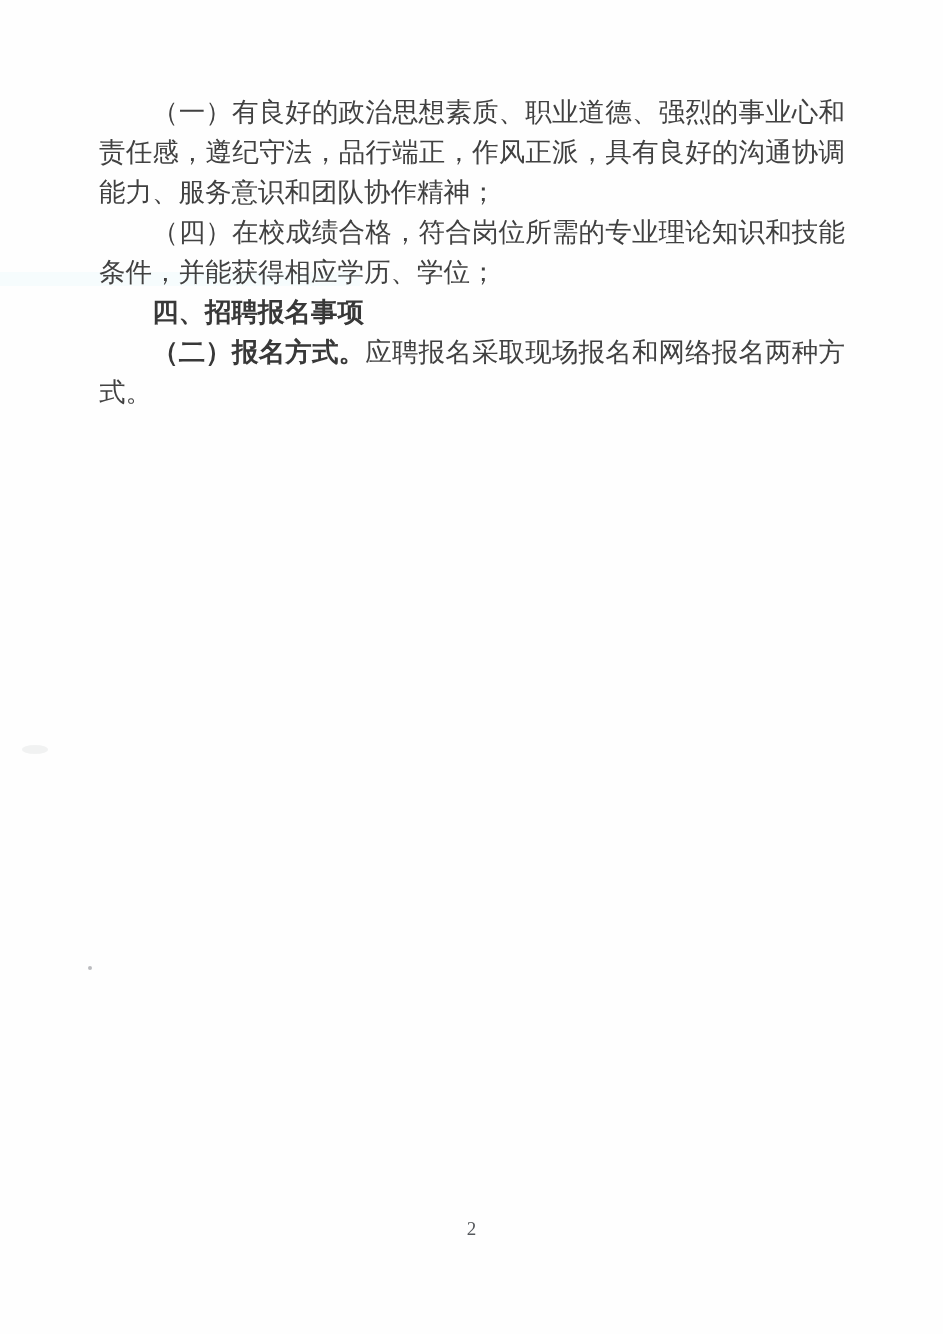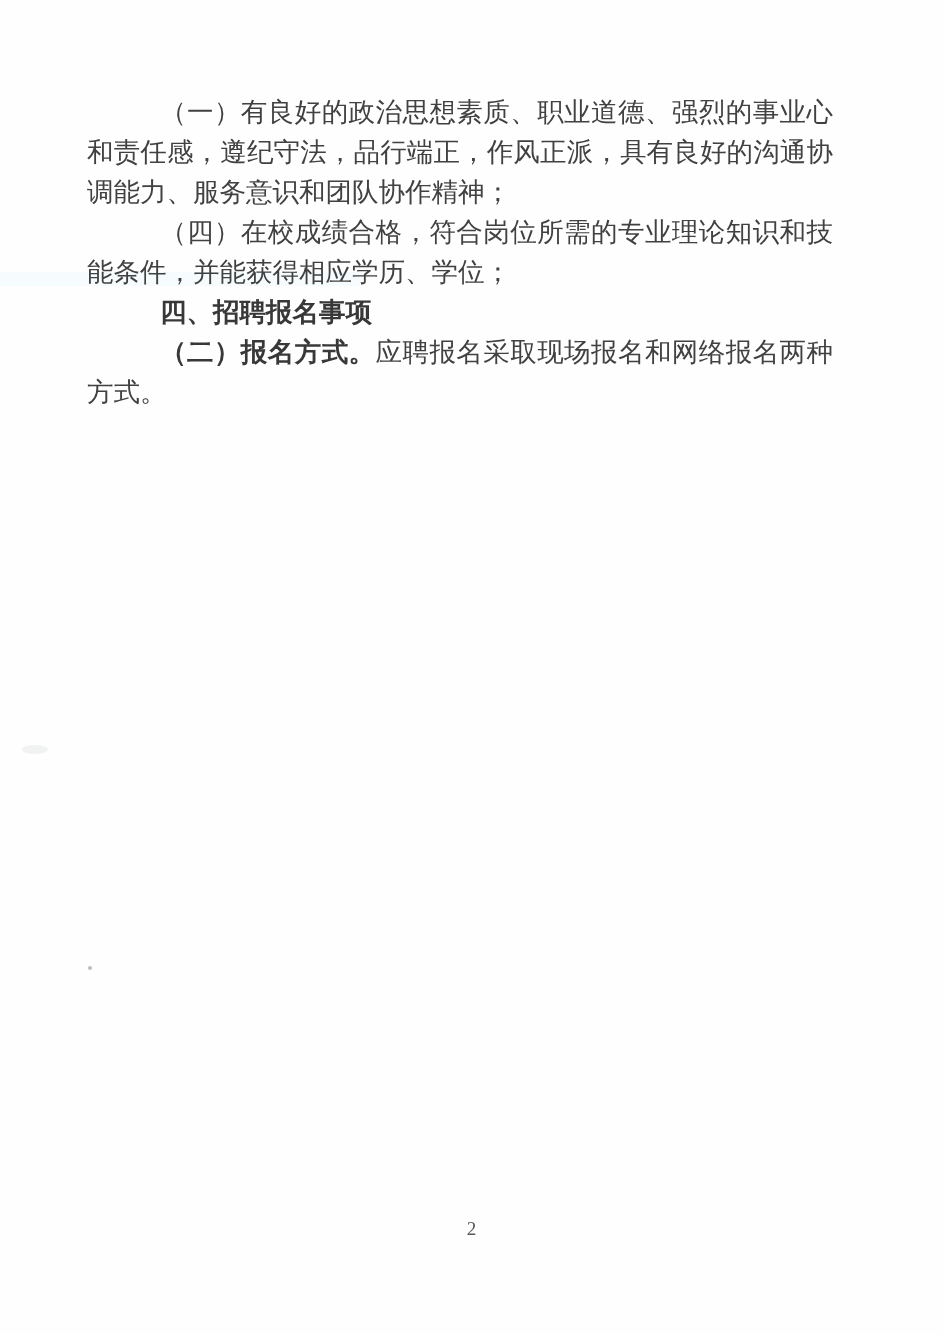--- a/index.html
+++ b/index.html
@@ -10,37 +10,36 @@
   .page {
     position: relative;
     width: 943px;
     height: 1334px;
     background: #fefefe;
     overflow: hidden;
     font-family: "Liberation Serif", "DejaVu Serif", serif;
   }
   .content {
     position: absolute;
-    left: 87px;
+    left: 99px;
     top: 92px;
     width: 746px;
     color: #414141;
     font-size: 26.5px;
     line-height: 40px;
     text-align: justify;
   }
   .content p {
     margin: 0;
     padding: 0;
     text-indent: 2em;
   }
   .content b {
     font-weight: bold;
     color: #383838;
-    margin-left: 20px;
   }
   .page-number {
     position: absolute;
     top: 1218px;
     left: 0;
     width: 100%;
     text-align: center;
     font-size: 19px;
     color: #55585c;
     font-family: "Liberation Serif", "DejaVu Serif", serif;

